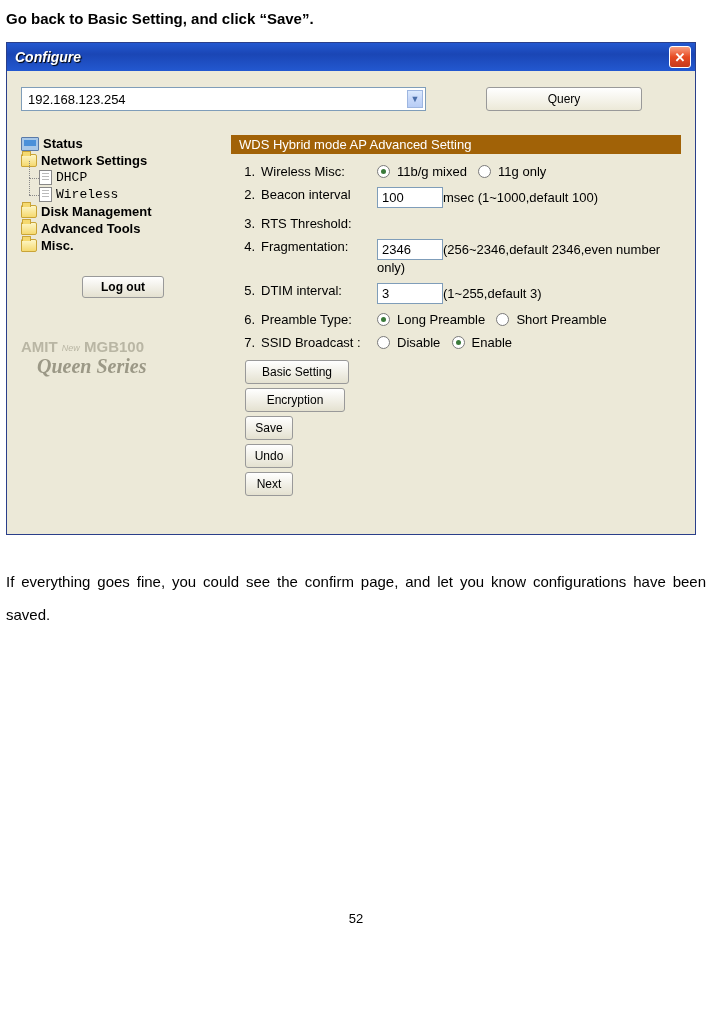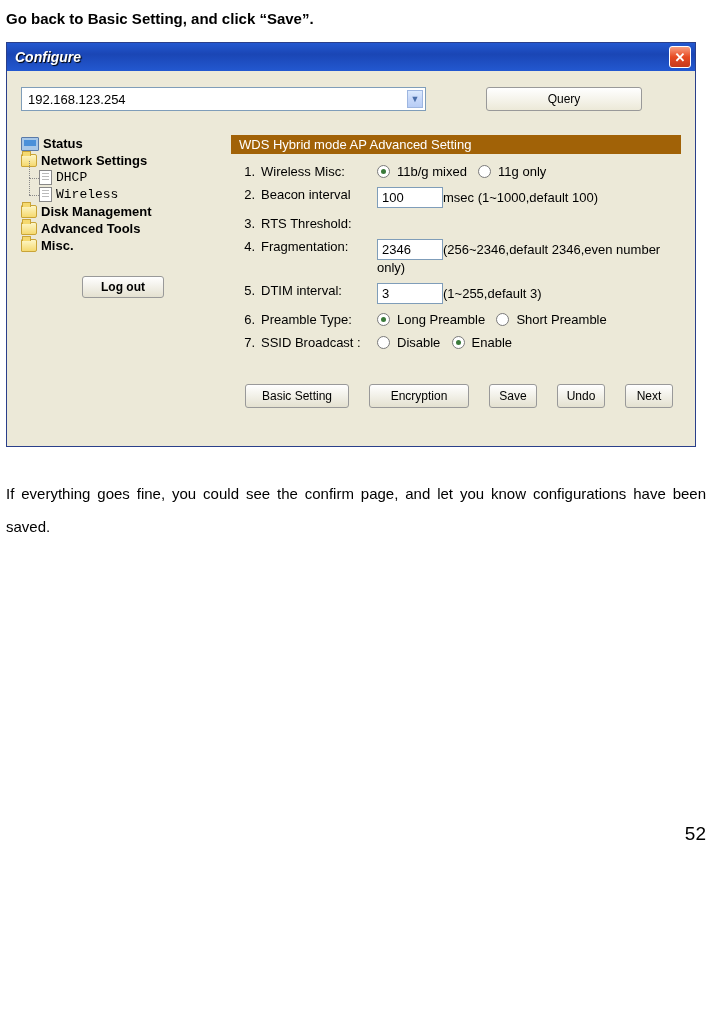--- a/index.html
+++ b/index.html
@@ -286,24 +286,25 @@
     width: 5px;
     height: 5px;
     background: #3a7a3a;
     border-radius: 50%;
   }
   .hint {
     font-size: 13px;
   }
   .btn-row {
     display: flex;
-    gap: 20px;
-    margin-top: 24px;
+    gap: 4px;
+    margin-top: 0;
     justify-content: flex-start;
     padding-left: 14px;
+    flex-direction: column;
   }
   .btn {
     height: 24px;
     background: linear-gradient(to bottom, #fff 0%, #e4e1d0 100%);
     border: 1px solid #999;
     border-radius: 3px;
     font-size: 12px;
     padding: 0 10px;
     display: flex;
     align-items: center;
@@ -332,22 +333,22 @@
     font-weight: bold;
   }
   .brand-line2 {
     color: #9b9886;
     font-style: italic;
     font-family: 'Times New Roman', serif;
     font-size: 20px;
     padding-left: 16px;
   }
   .page-number {
-    text-align: right;
-    font-size: 19px;
+    text-align: center;
+    font-size: 13px;
     margin-top: 280px;
   }
 </style>
 </head>
 <body>
 
 <p class="page-text">Go back to Basic Setting, and click “Save”.</p>
 
 <div class="window">
   <div class="titlebar">
@@ -391,20 +392,28 @@
             <div class="nav-item">
               <span class="folder-icon"></span>
               <span>Advanced Tools</span>
             </div>
             <div class="nav-item">
               <span class="folder-icon"></span>
               <span>Misc.</span>
             </div>
           </div>
         <div class="logout-btn">Log out</div>
+        <div class="branding">
+          <div class="brand-line1">
+            <span>AMIT</span>
+            <span class="new">New</span>
+            <span class="mgb">MGB100</span>
+          </div>
+          <div class="brand-line2">Queen Series</div>
+        </div>
       </div>
 
       <div class="main-panel">
         <div class="panel-header">WDS Hybrid mode AP Advanced Setting</div>
         <div class="settings-table" id="settings-table">
             <div class="setting-row">
               <div class="setting-num">1.</div>
               <div class="setting-label">Wireless Misc:</div>
               <div class="setting-control">
                 <div class="radio-group">

